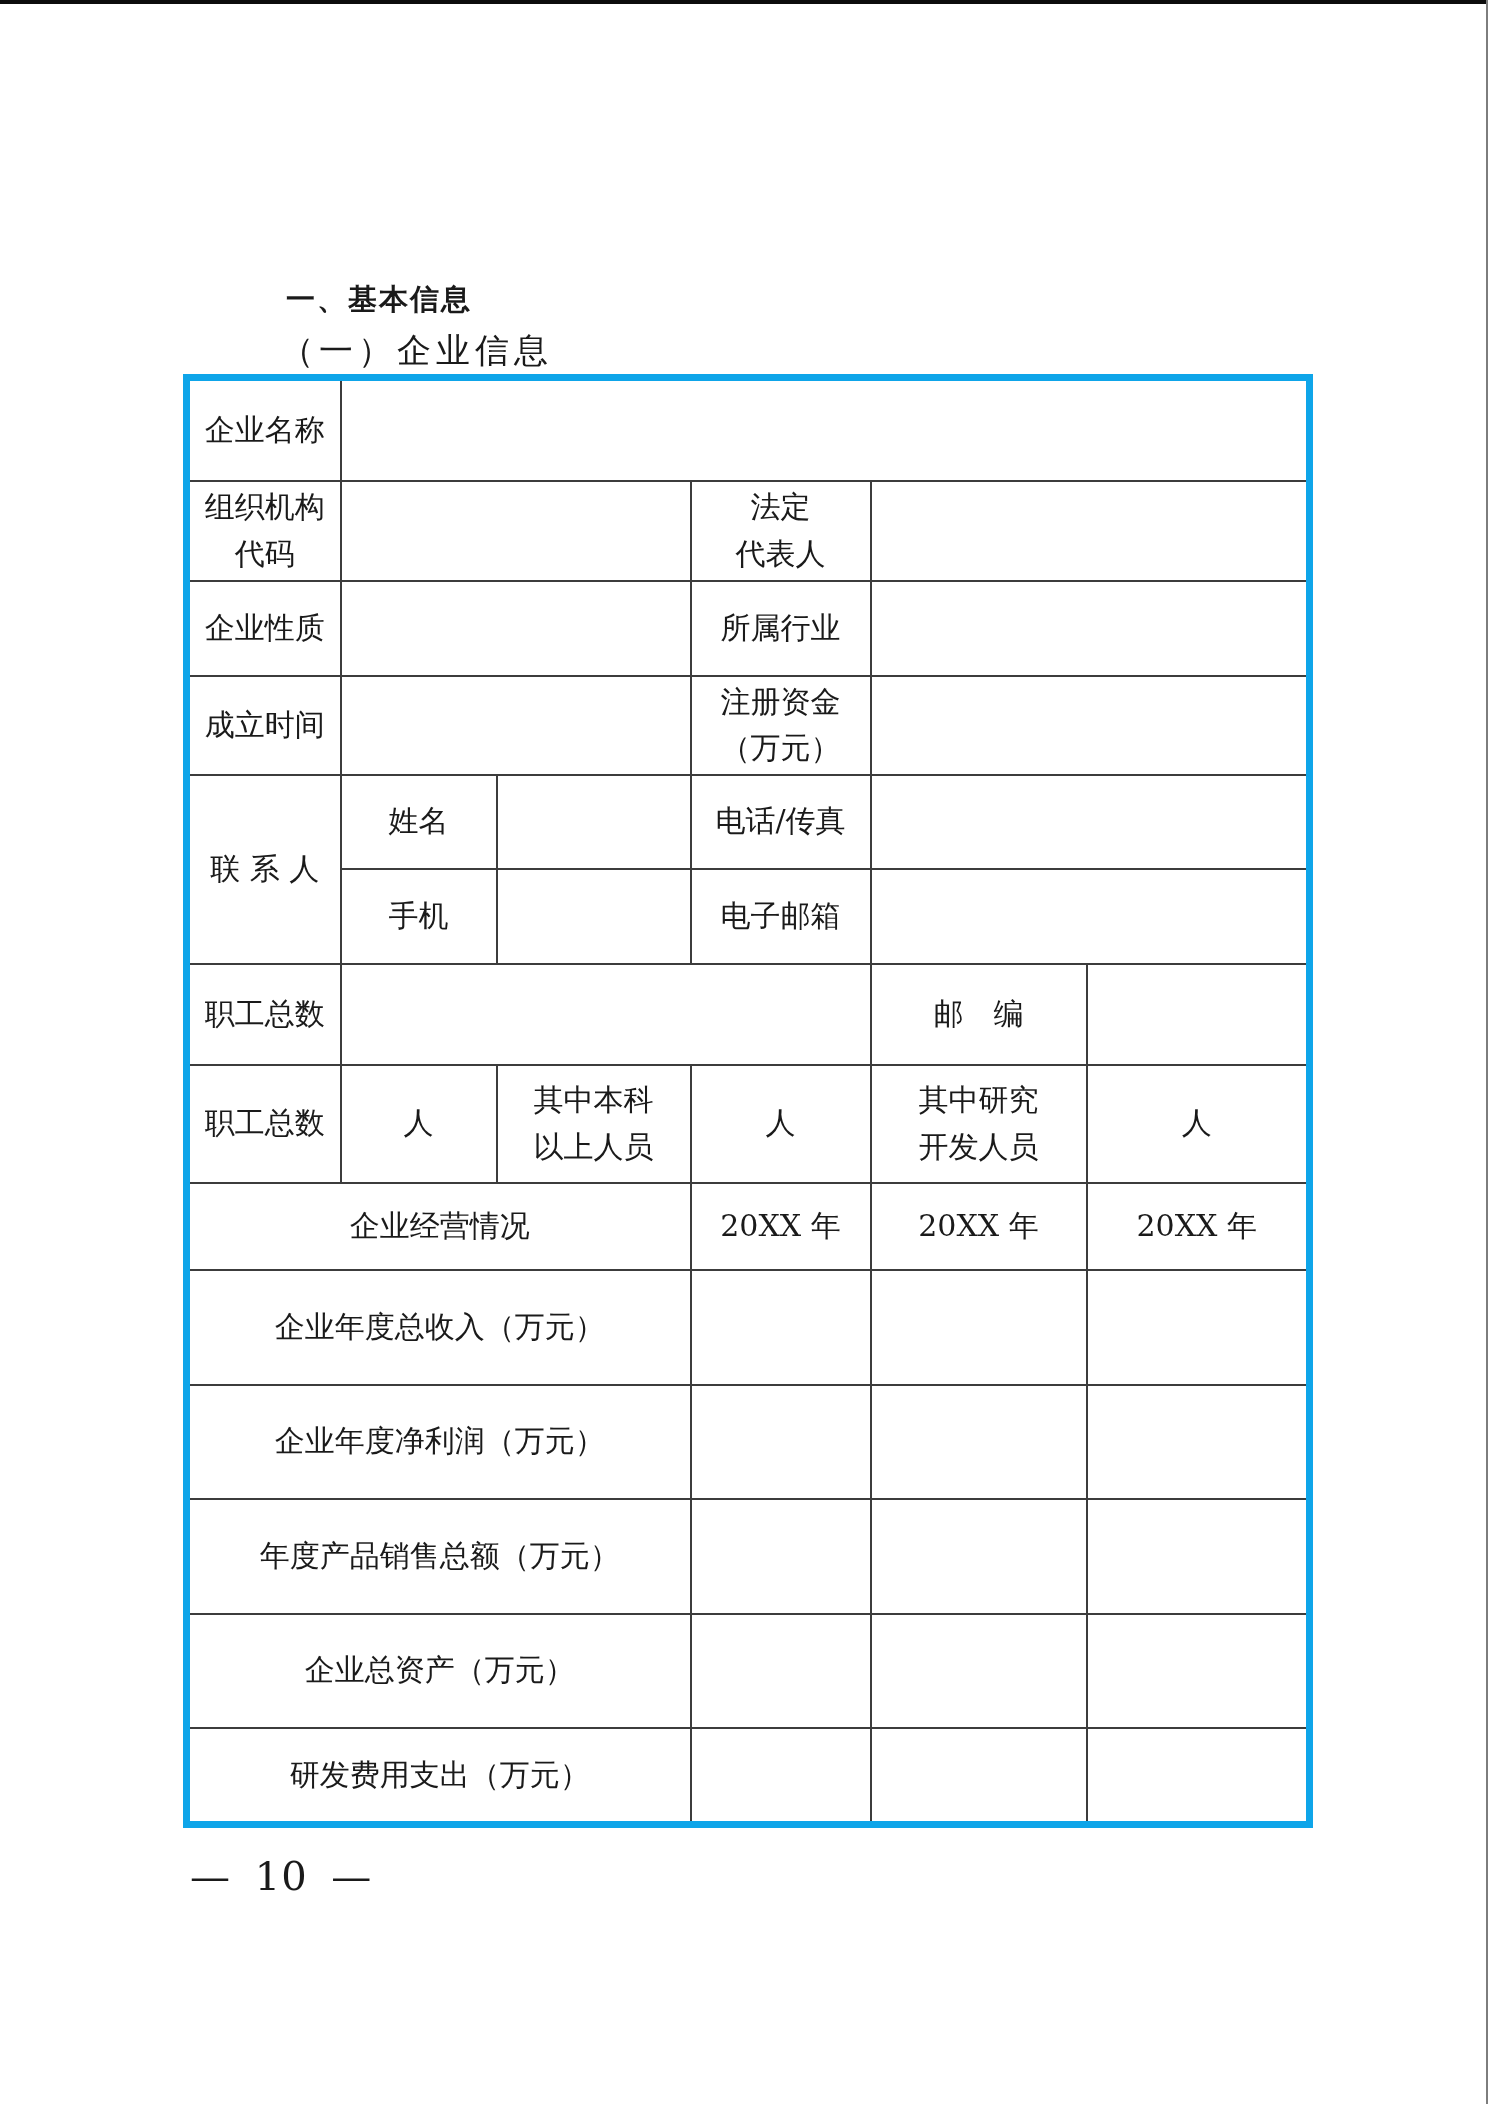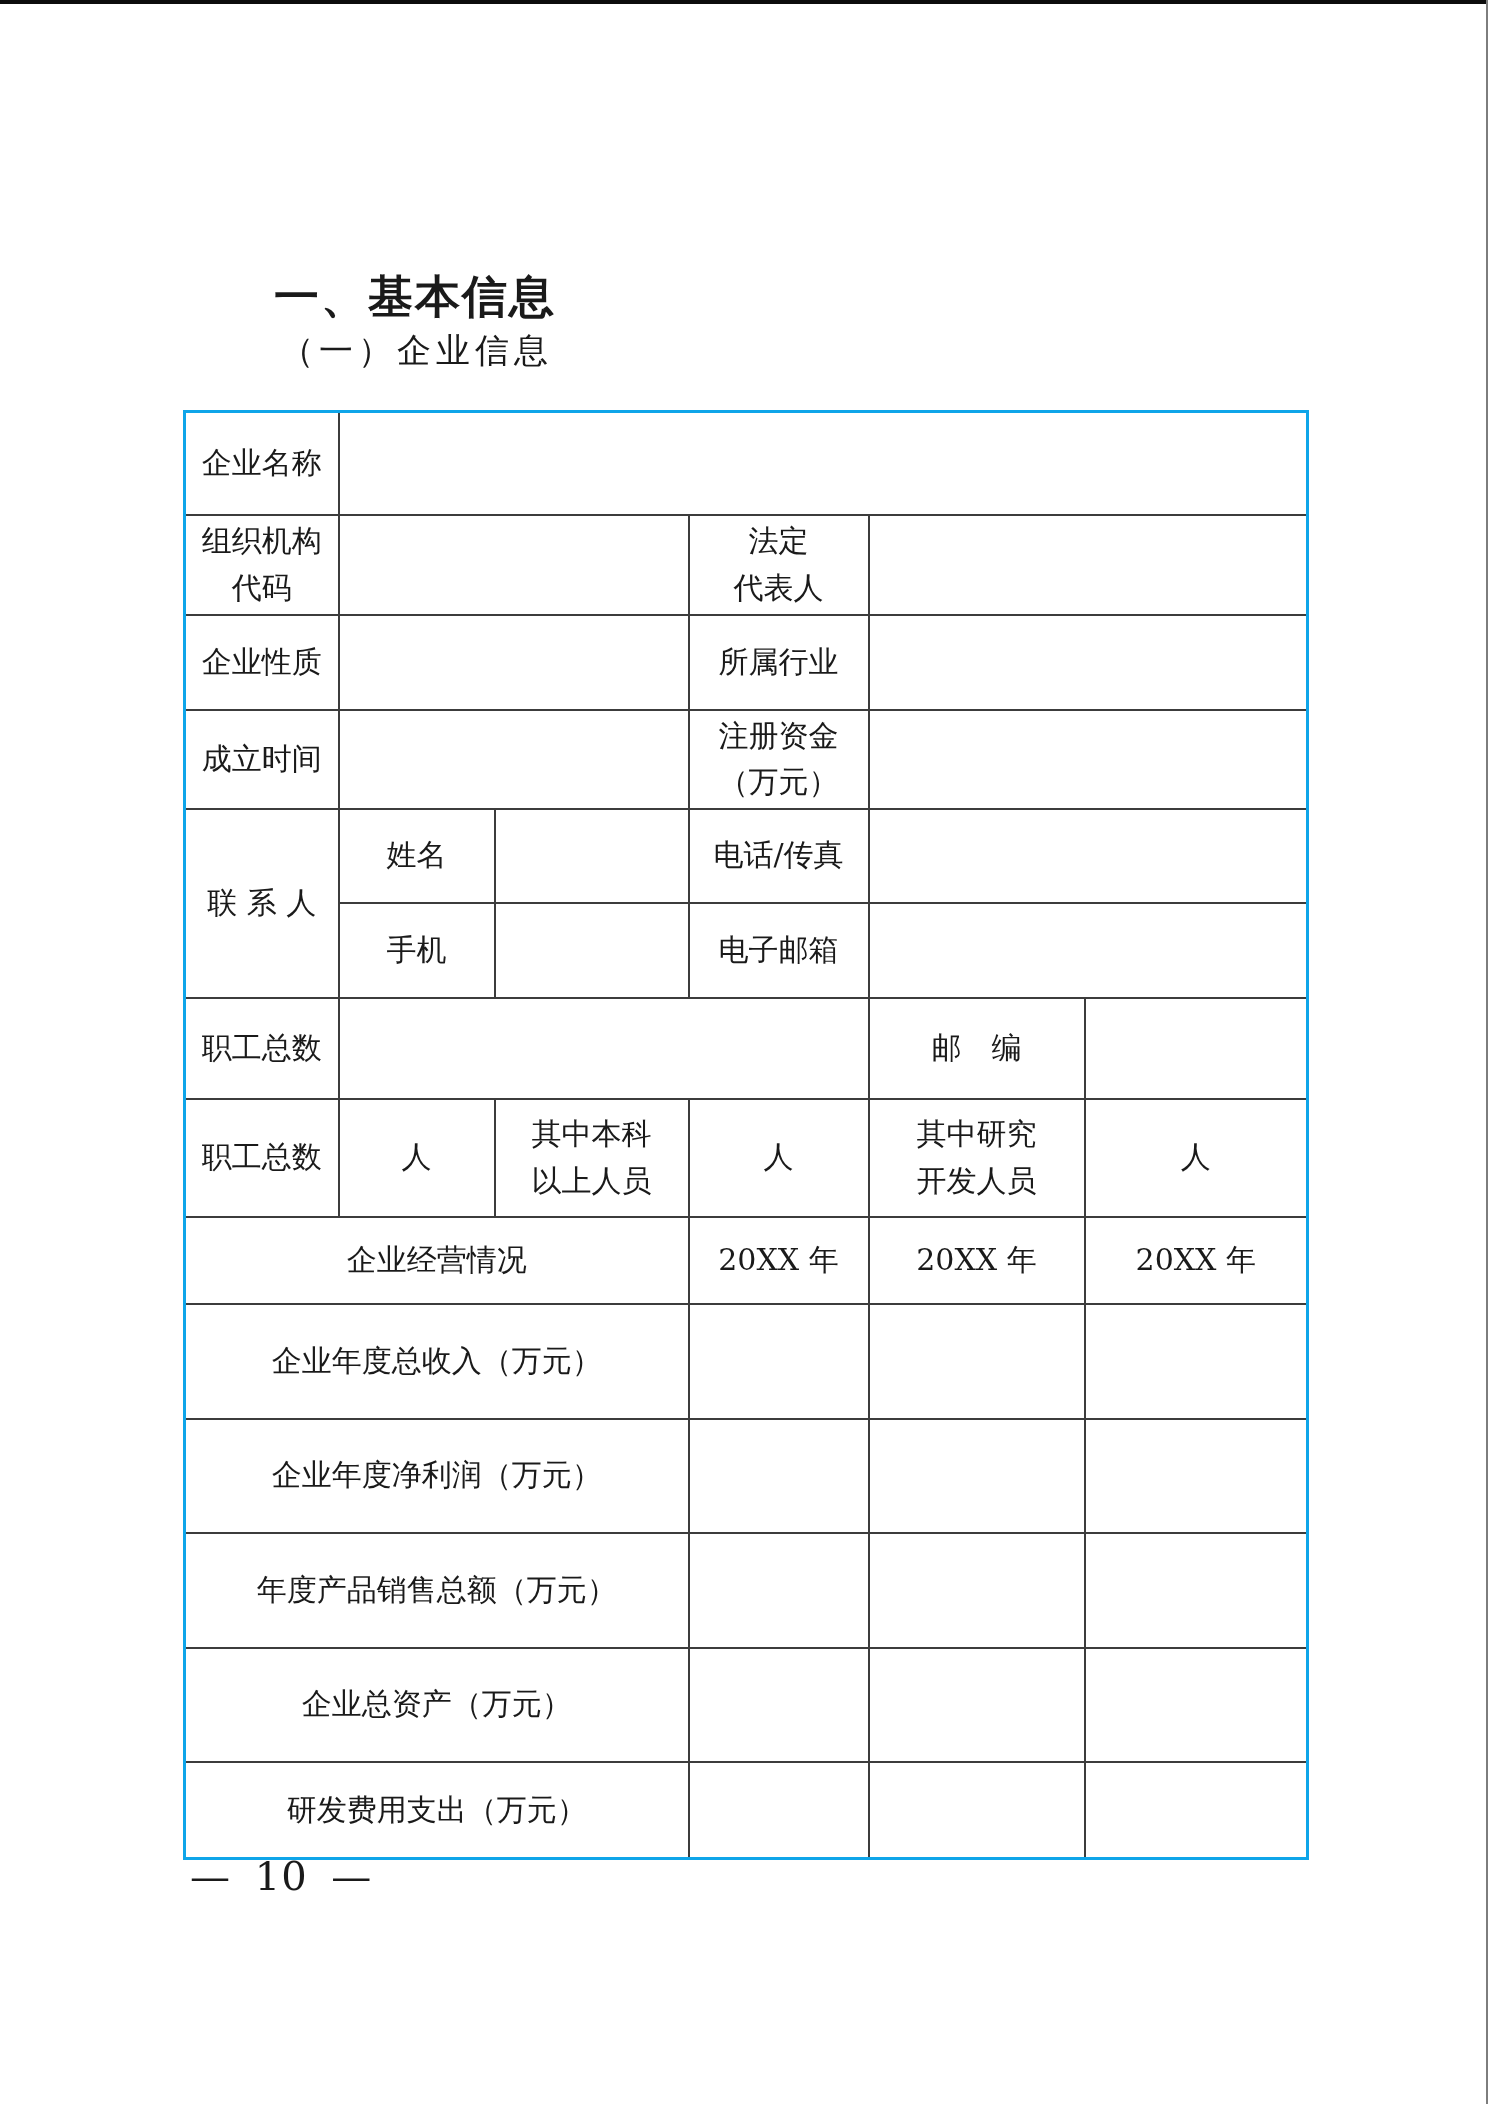--- a/index.html
+++ b/index.html
@@ -4,33 +4,32 @@
 <style>
   html,body{margin:0;padding:0;}
   body{
     width:1488px;height:2104px;position:relative;background:#ffffff;
     font-family:"DejaVu Serif","Liberation Serif",serif;color:#1a1a1a;
     overflow:hidden;
   }
   .top-edge{position:absolute;top:0;left:0;width:1488px;height:4px;background:#0c0c0c;}
   .right-edge{position:absolute;top:0;right:0;width:2px;height:2104px;background:#7d7d7d;}
   .section-title{
-    position:absolute;left:270px;top:266px;margin:4px;
+    position:absolute;left:270px;top:266px;margin:16px;
     font-family:"DejaVu Sans","Liberation Sans",sans-serif;
-    font-size:45px;font-weight:bold;letter-spacing:2px;line-height:1.2;
+    font-size:29px;font-weight:bold;letter-spacing:2px;line-height:1.2;
   }
   .subsection-title{
     position:absolute;left:272px;top:322px;margin:8px;
     font-size:34px;font-weight:normal;letter-spacing:5px;line-height:1.2;
   }
   table.form{
     position:absolute;left:183px;top:374px;width:1123px;
     border-collapse:collapse;table-layout:fixed;
-    border:3px solid #0ea5e9;
-    margin-top:36px;
+    border:7px solid #0ea5e9;
   }
   table.form td{
     border:2px solid #3c3c3c;
     font-size:30px;line-height:1.55;
     text-align:center;vertical-align:middle;
     padding:2px 4px;overflow:hidden;
   }
   td.ml{white-space:pre-line;}
   td.left{text-align:left;padding-left:14px;}
   .page-footer{

